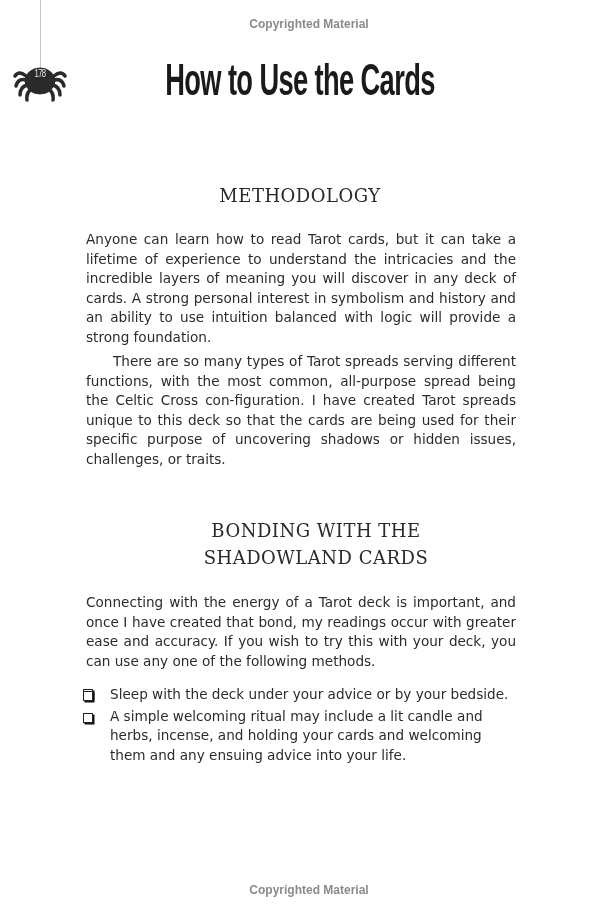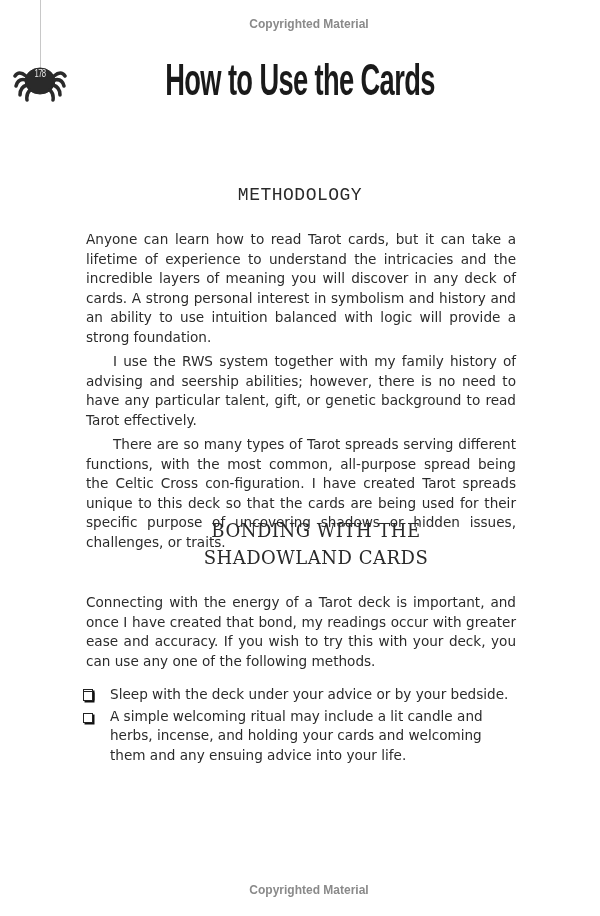--- a/index.html
+++ b/index.html
@@ -38,25 +38,24 @@
       <path d="M41 18 Q49 16 51 24" fill="none" stroke-width="3.5"></path>
       <path d="M40 23 Q47 25 47 33" fill="none" stroke-width="3.5"></path>
       <path d="M37 28 Q41 32 40 38" fill="none" stroke-width="3.5"></path>
     </g>
   </svg>
 </div>
 <div class="page-num">178</div>
 
 <h1 class="chapter-title" style="margin:0;">How to Use the Cards</h1>
 
-<div class="section-head" style="top:182px;font-family:Liberation Mono, monospace;">METHODOLOGY</div>
+<div class="section-head" style="top:182px;">METHODOLOGY</div>
 
 <div class="body-block" style="top:225px;">
   <p>Anyone can learn how to read Tarot cards, but it can take a lifetime of experience to understand the intricacies and the incredible layers of meaning you will discover in any deck of cards. A strong personal interest in symbolism and history and an ability to use intuition balanced with logic will provide a strong foundation.</p>
-  <p class="indent">I use the RWS system together with my family history of advising and seership abilities; however, there is no need to have any particular talent, gift, or genetic background to read Tarot effectively.</p>
   <p class="indent">There are so many types of Tarot spreads serving different functions, with the most common, all-purpose spread being the Celtic Cross con-figuration. I have created Tarot spreads unique to this deck so that the cards are being used for their specific purpose of uncovering shadows or hidden issues, challenges, or traits.</p>
 </div>
 
 <div class="section-head" style="top:517px;padding-left:16px;">
   <div>BONDING WITH THE</div>
   <div>SHADOWLAND CARDS</div>
 </div>
 
 <div class="body-block" style="top:588px;">
   <p>Connecting with the energy of a Tarot deck is important, and once I have created that bond, my readings occur with greater ease and accuracy. If you wish to try this with your deck, you can use any one of the following methods.</p>

